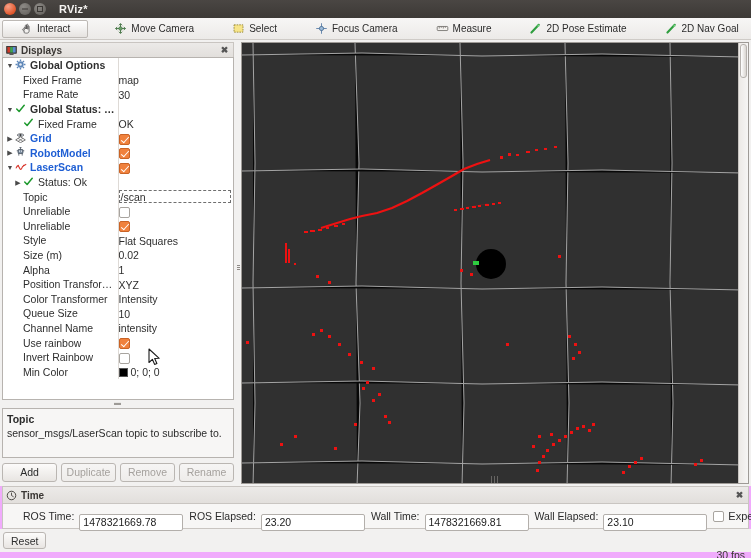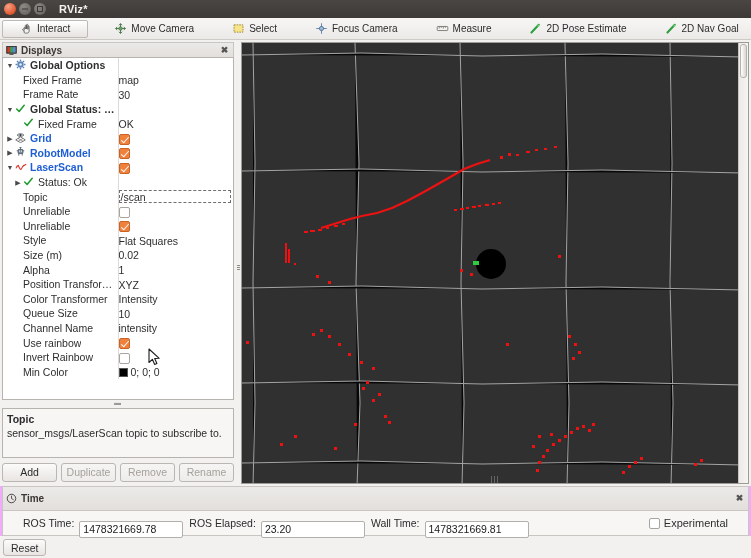--- a/index.html
+++ b/index.html
@@ -271,21 +271,21 @@
     left: 50%; bottom: 1px; transform: translateX(-50%);
     color: #8f8b87; font-size: 7px; letter-spacing: 1px;
   }
   svg.scene { display: block; }
 
   
   #timedock {
     padding: 0 2px;
   }
   #time-title {
-    height: 24px;
+    height: 17px;
     background: linear-gradient(to bottom, #eceae8, #e2dfdc);
     border: 1px solid #c9c5c1;
     border-bottom: none;
     display: flex; align-items: center;
     padding: 0 3px;
     font-size: 10px;
     font-weight: bold;
     color: #3a3734;
   }
   #time-title .spacer { flex: 1; }
@@ -876,20 +876,24 @@
       <div class="tfield">
         <span class="tlbl">ROS Elapsed:</span>
         <span class="tinput">23.20</span>
       </div>
 
       <div class="tfield">
         <span class="tlbl">Wall Time:</span>
         <span class="tinput">1478321669.81</span>
       </div>
 
+      <div class="tfield">
+        <span class="tlbl">Wall Elapsed:</span>
+        <span class="tinput">23.10</span>
+      </div>
 
       <div class="chkwrap">
         <span class="chkbox"></span>
         <span class="tlbl">Experimental</span>
       </div>
     </div>
   </div>
 
   <div id="statusbar">
     <div id="reset-btn">Reset</div>

